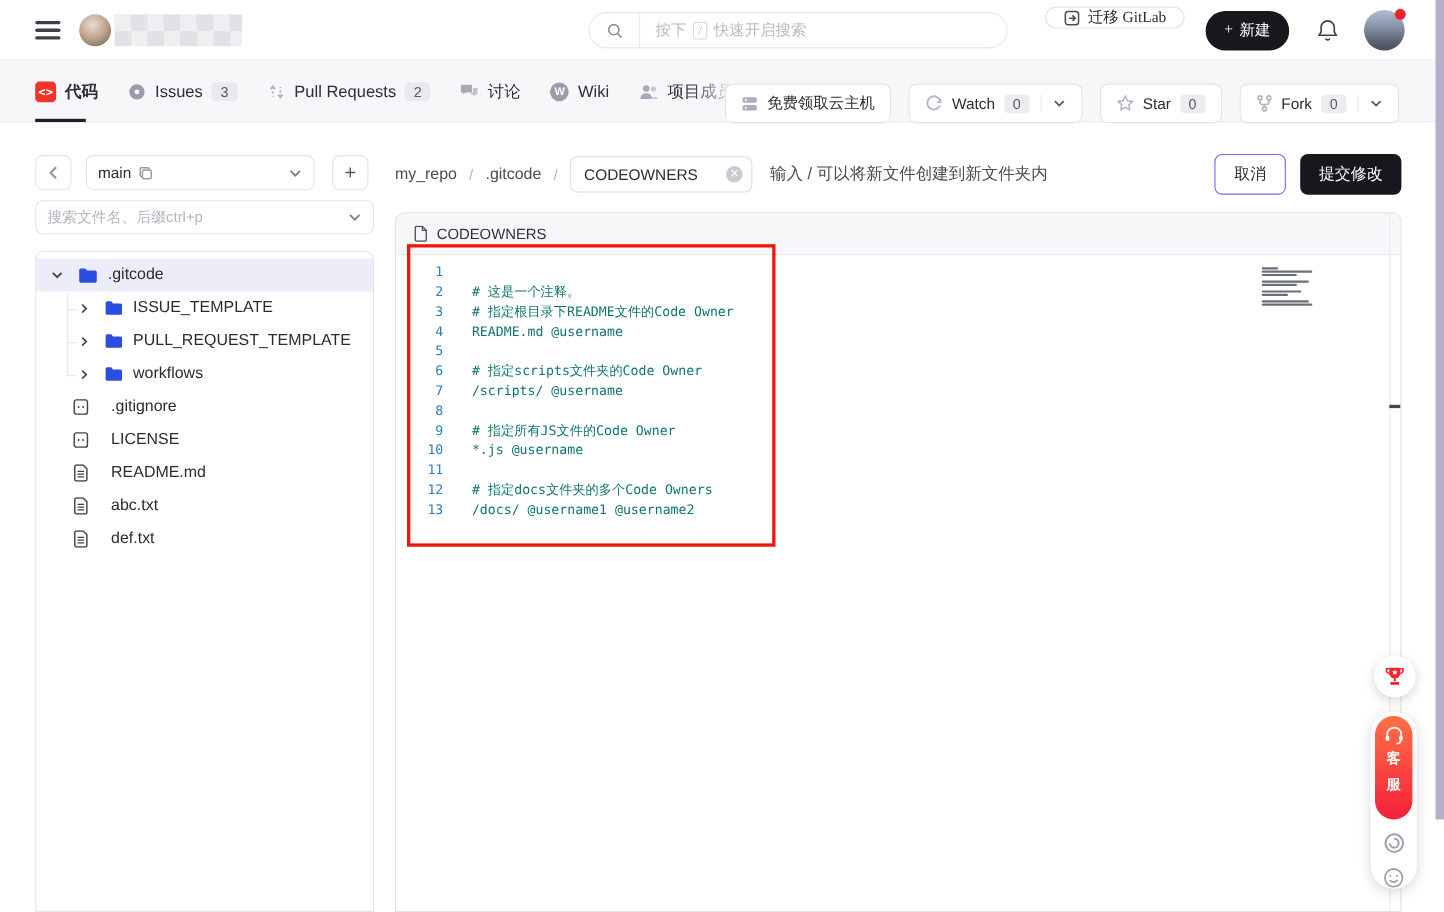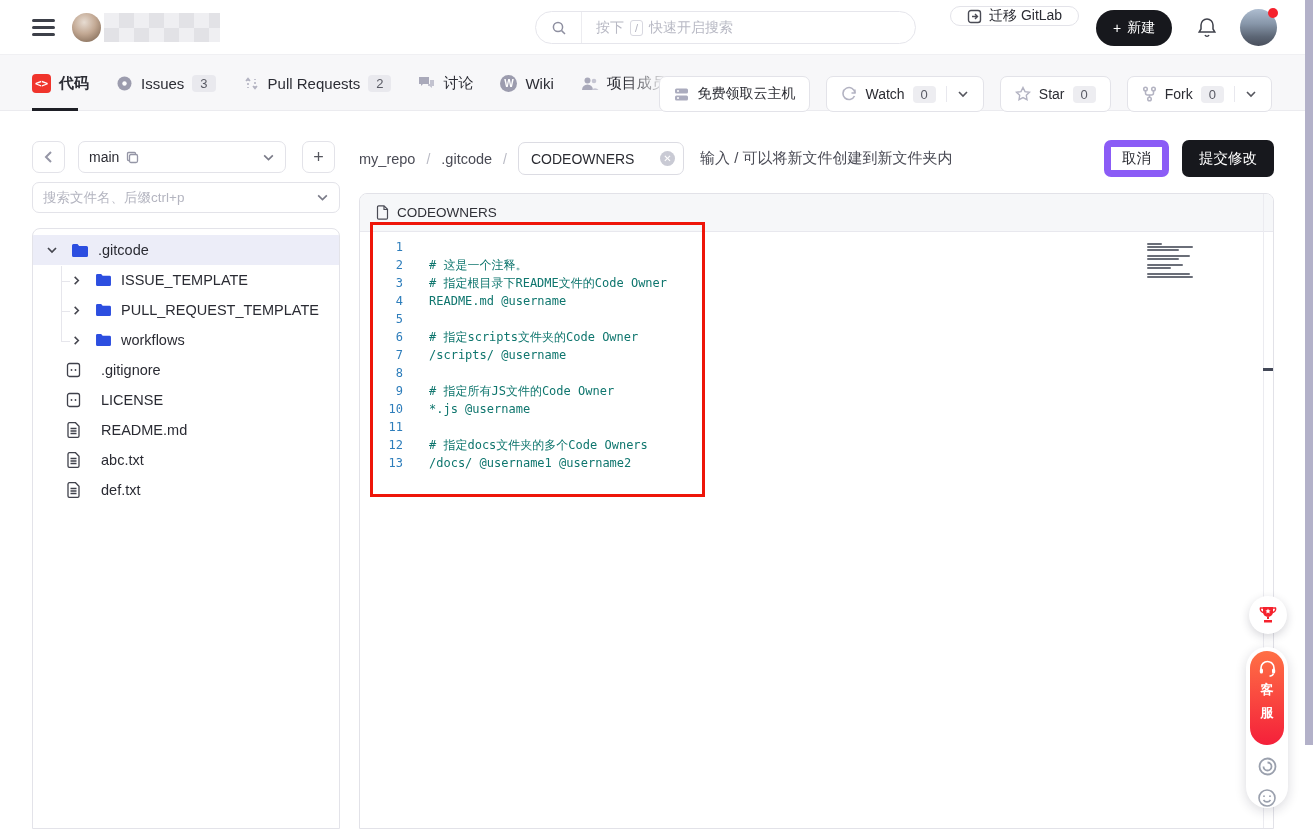--- a/index.html
+++ b/index.html
@@ -1,21 +1,21 @@
 <!DOCTYPE html>
 <html style="--accent-red: #f5222d; --brand-black: #17181d; --line-number: #2d7dbb; --folder-blue: #2c4ee0; --annotation-red: #ee1509; --scrollbar: #b3b1c9; --kefu-top: #ff7045; --kefu-bottom: #f4203a;"><head>
 <meta charset="utf-8">
 <style>
   * { margin:0; padding:0; box-sizing:border-box; }
   html,body { width:1313px; height:829px; overflow:hidden; background:#fff;
               font-family:"Liberation Sans", sans-serif; color:#24252c; }
 
   
   .navbar { position:absolute; left:0; top:0; width:1313px; height:55px; background:#fff;
-            border-bottom:1px solid #f0f0f3; z-index:20; }
+            border-bottom:1px solid #f0f0f3; z-index:20;font-family:Liberation Serif, serif; }
   .hamburger { position:absolute; left:32px; top:19px; width:23px; height:17px; cursor:pointer; }
   .hamburger span { display:block; height:2.5px; background:#3d4049; border-radius:2px; margin-bottom:4.5px; }
   .logo-avatar { position:absolute; left:72px; top:13px; width:29px; height:29px; border-radius:50%;
                  background:radial-gradient(circle at 42% 32%, #e7dcd2, #c2a893 45%, #8f7763 80%, #7a6554); }
   .logo-mosaic { position:absolute; left:104px; top:13px; width:116px; height:29px;
                  background:repeating-conic-gradient(#e2e2e6 0% 25%, #efeff2 0% 50%) 0 0/30px 30px; filter:blur(.6px); }
   .gsearch { position:absolute; left:535px; top:11px; width:381px; height:33px; border:1px solid #e6e6ec;
              border-radius:17px; background:#fff; display:flex; align-items:center; }
   .gsearch .mag { width:46px; display:flex; justify-content:center; border-right:1px solid #ececf0; height:100%; align-items:center; }
   .gsearch .ph { color:#b8b9c4; font-size:14px; margin-left:14px; display:flex; align-items:center; gap:6px; }
@@ -85,21 +85,21 @@
   .bcrow { position:absolute; left:359px; top:140px; width:915px; height:37px; display:flex; align-items:center; }
   .bcrow .crumb { font-size:14.5px; color:#4a4b55; }
   .bcrow .sep { color:#b9bac4; margin:0 11px; font-size:14px; }
   .fname-wrap { position:relative; margin-right:16px; }
   .fname { width:166px; height:33px; border:1px solid #dcdce3; border-radius:7px; padding:0 30px 0 12px;
            font-size:14px; color:#2a2b31; outline:none; font-family:"Liberation Sans",sans-serif; }
   .clear-x { position:absolute; right:9px; top:9px; width:15px; height:15px; border-radius:50%; background:#c9cad4;
              color:#fff; font-size:10px; line-height:15px; text-align:center; cursor:pointer; }
   .hint { font-size:15px; color:#4a4b55; }
   .bc-buttons { margin-left:auto; display:flex; gap:13px; }
-  .btn-cancel { width:65px; height:37px; border:7px solid #8b5cf6; border-radius:7px; background:#fff;
+  .btn-cancel { width:65px; height:37px; border:1px solid #8b5cf6; border-radius:7px; background:#fff;
                 font-size:14.5px; color:#2b2c33; cursor:pointer; display:flex; align-items:center; justify-content:center; }
   .btn-submit { height:37px; padding:0 17px; border-radius:7px; background:var(--brand-black,#17181d); color:#fff;
                 font-size:14.5px; cursor:pointer; display:flex; align-items:center; justify-content:center; }
 
   
   .editor { position:absolute; left:359px; top:193px; width:915px; height:636px; border:1px solid #e2e2e8;
             border-radius:8px 8px 0 0; background:#fff; overflow:hidden; }
   .ed-head { height:38px; background:#f6f7f9; border-bottom:1px solid #e8e8ee; display:flex; align-items:center;
              gap:8px; padding-left:16px; font-size:13.5px; color:#2f3037; }
   .code-area { position:absolute; left:0; top:44px; right:0; bottom:0; }

